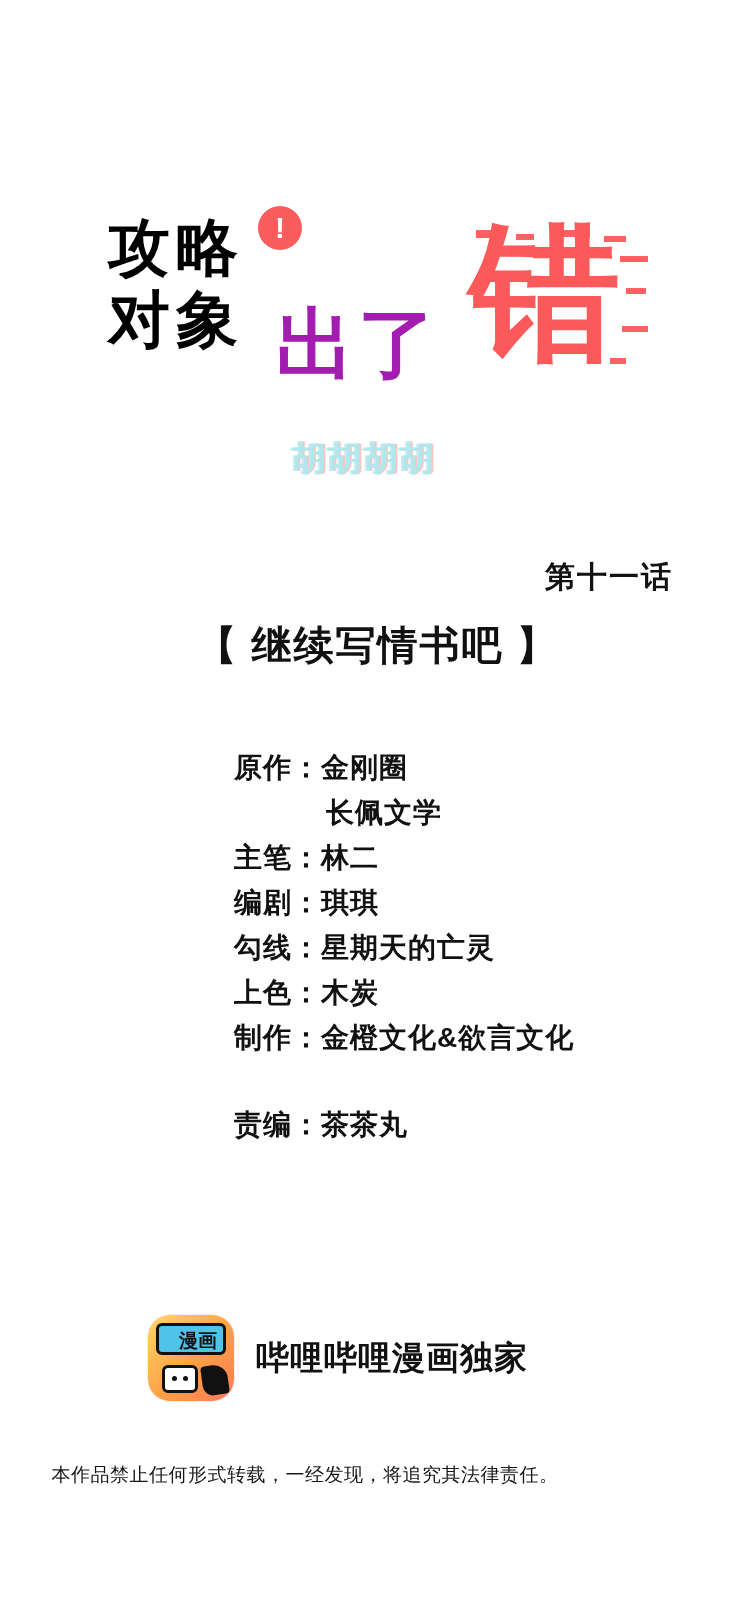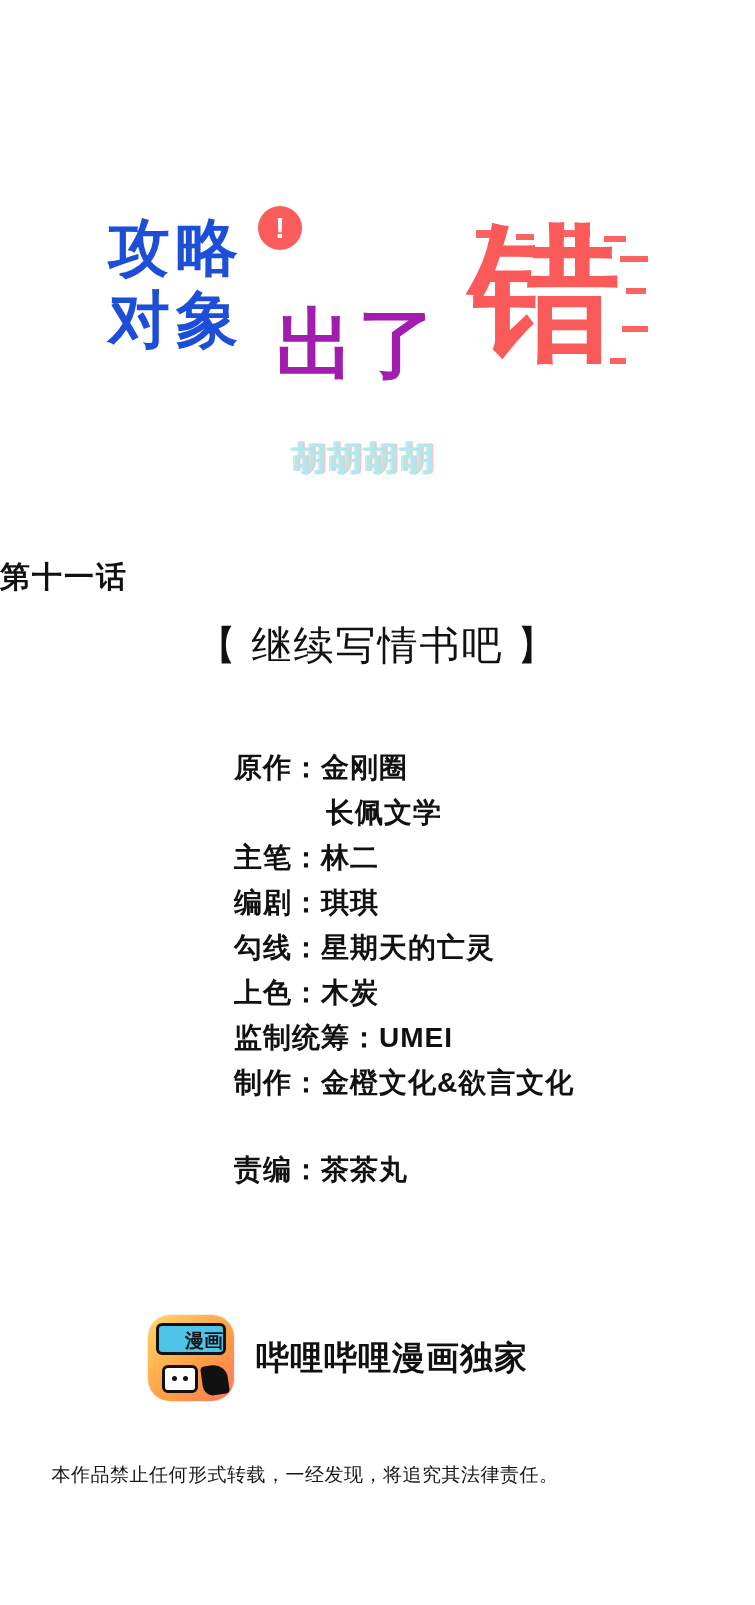--- a/index.html
+++ b/index.html
@@ -26,21 +26,21 @@
   }
   .logo-left {
     position: absolute;
     left: 108px;
     top: 22px;
     width: 170px;
     font-weight: 700;
     font-size: 62px;
     line-height: 72px;
     letter-spacing: 6px;
-    color: #1d4ed8;
+    color: #000000;
     font-family: "DejaVu Sans", "Liberation Sans", sans-serif;
   }
   .logo-left .l1, .logo-left .l2 {
     display: block;
     white-space: nowrap;
   }
   .bang {
     position: absolute;
     left: 258px;
     top: 16px;
@@ -105,33 +105,33 @@
     background: #fb5a5a;
     opacity: .95;
   }
 
   
   .chapter-no {
     position: absolute;
     top: 557px;
     left: 0;
     width: 673px;
-    text-align: left;
+    text-align: right;
     font-size: 30px;
     font-weight: 700;
     letter-spacing: 2px;
   }
   .chapter-title {
     position: absolute;
     top: 618px;
     left: 0;
     width: 755px;
     text-align: center;
     font-size: 40px;
-    font-weight: 400;
+    font-weight: 700;
     letter-spacing: 2px;
   }
 
   
   .credits {
     position: absolute;
     left: 234px;
     top: 745px;
     width: 460px;
     font-size: 28px;
@@ -174,21 +174,21 @@
     width: 70px;
     height: 32px;
     background: #4fc3e8;
     border: 3px solid #111;
     border-radius: 6px;
     box-sizing: border-box;
   }
   .app-icon .band span {
     position: absolute;
     left: 0; right: 0; top: 2px;
-    text-align: right;
+    text-align: left;
     font-size: 19px;
     font-weight: 700;
     color: #111;
     line-height: 24px;
     font-family: "DejaVu Sans", "Liberation Sans", sans-serif;
     padding-left: 20px;
   }
   .app-icon .face {
     position: absolute;
     left: 14px;
@@ -287,23 +287,20 @@
   <div class="row">
     <span>编剧：</span><span>琪琪</span>
   </div>
   <div class="row">
     <span>勾线：</span><span>星期天的亡灵</span>
   </div>
   <div class="row">
     <span>上色：</span><span>木炭</span>
   </div>
   <div class="row">
-    <span>监制统筹：</span><span>UMEI</span>
-  </div>
-  <div class="row">
     <span>制作：</span><span>金橙文化&amp;欲言文化</span>
   </div>
   <div class="row spaced">
     <span>责编：</span><span>茶茶丸</span>
   </div>
 </div>
 
 <div class="platform">
   <div class="app-icon">
     <div class="band">

